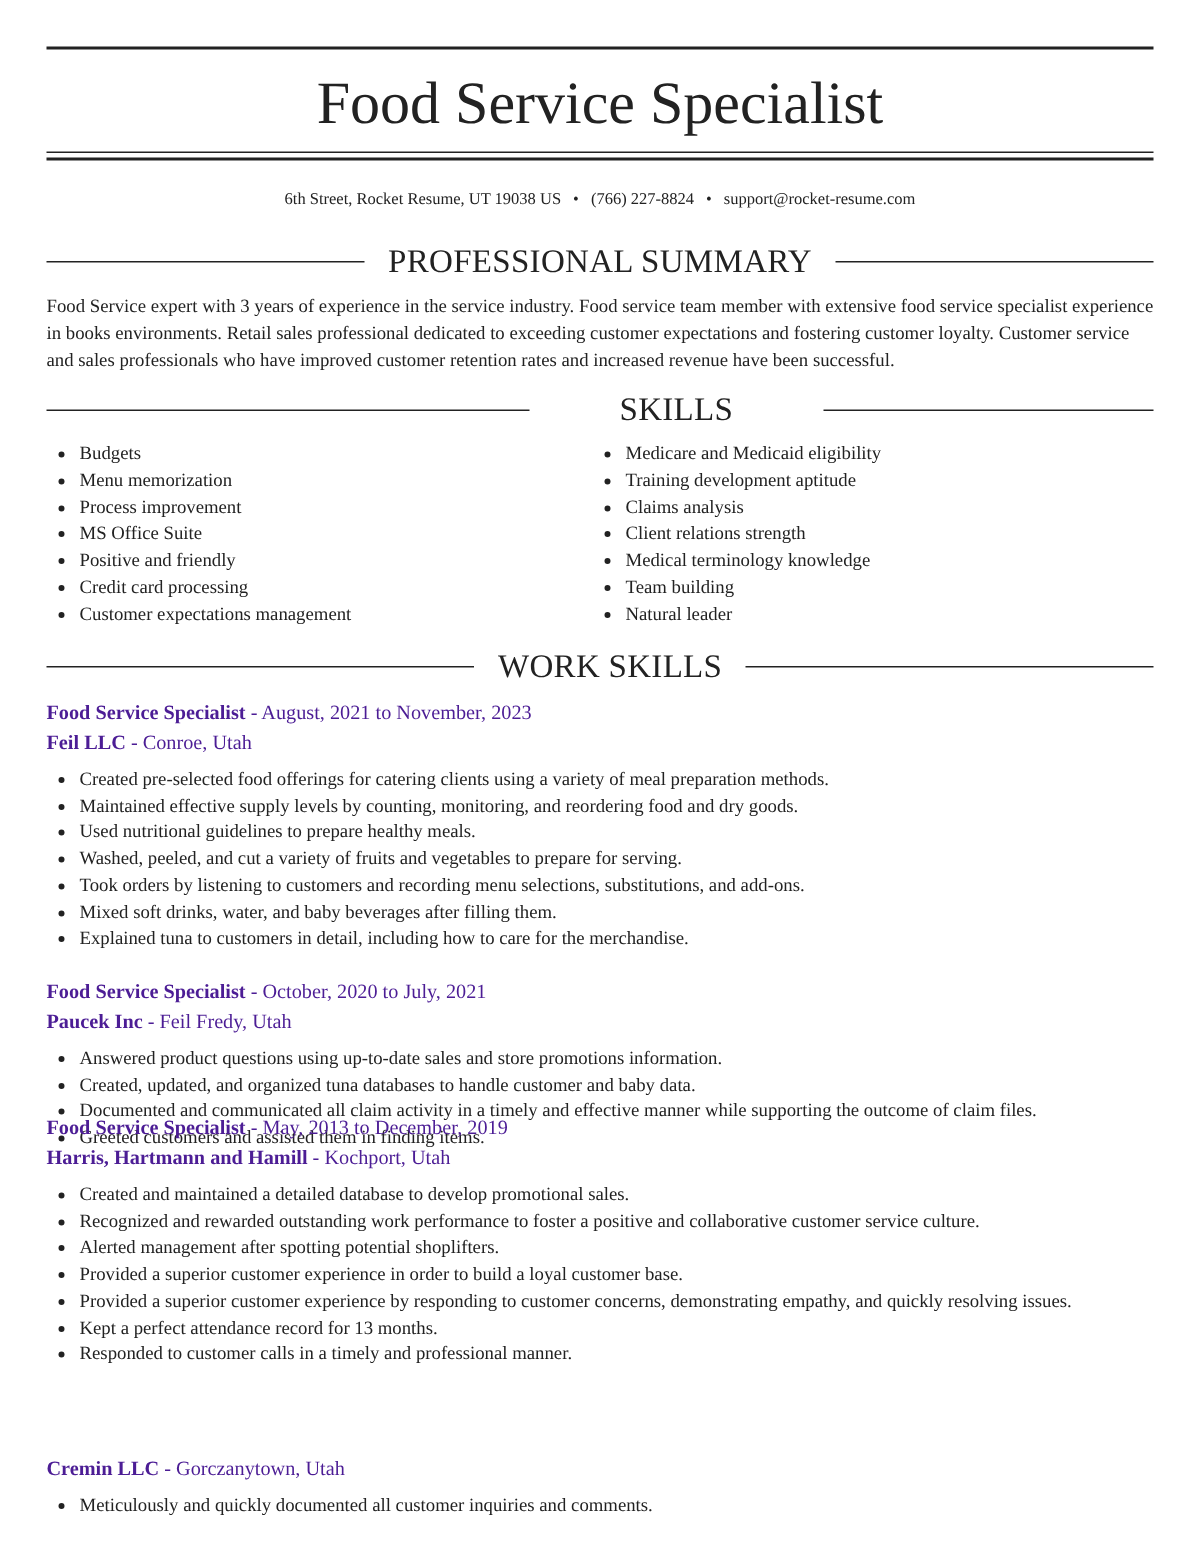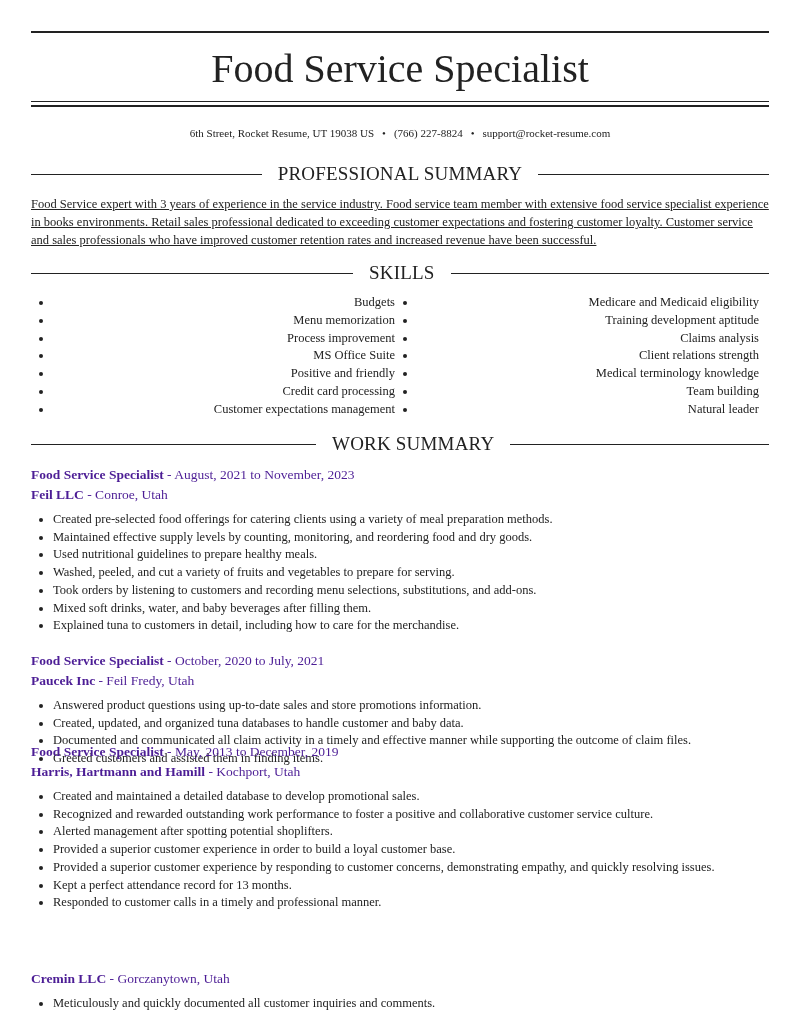--- a/index.html
+++ b/index.html
@@ -20,30 +20,29 @@
     position: absolute; left: 31px; right: 31px; top: 123px;
     text-align: center; font-size: 11px; line-height: 20px; color: #222;
   }
   .contact .sep { margin: 0 8px; }
   .sec-head {
     position: absolute; left: 31px; right: 31px; height: 24px;
     display: flex; align-items: center;
   }
   .sec-head .line { flex: 1; height: 1px; background: #222; }
   .sec-head .title {
-    font-size: 19px; line-height: 24px; padding: 0 16px; letter-spacing: 0.2px; color: #222;
+    font-size: 22px; line-height: 24px; padding: 0 16px; letter-spacing: 0.2px; color: #222;
   }
   .summary {
     position: absolute; left: 31px; right: 31px; top: 195px;
-    font-size: 12.5px; line-height: 18px; color: #222; margin: 0; text-decoration: underline;
+    font-size: 12.5px; line-height: 18px; color: #222; margin: 0;
   }
   .skills {
     position: absolute; left: 31px; right: 31px; top: 294px;
     display: flex;
-    text-align: right;
   }
   .skills ul { margin: 0; padding: 0 0 0 22px; list-style: disc; width: 342px; }
   .skills ul.right { padding-left: 22px; margin-left: 0; }
   .skills li { font-size: 12.5px; line-height: 17.8px; color: #222; }
   .job { position: absolute; left: 31px; right: 31px; }
   .job .line1, .job .line2 { font-size: 13.5px; line-height: 20px; color: #4c1d95; }
   .job b { font-weight: bold; }
   .job ul { margin: 6px 0 0 0; padding-left: 22px; list-style: disc; }
   .job li { font-size: 12.5px; line-height: 17.7px; color: #222; }
 </style>
@@ -60,21 +59,21 @@
     <span>6th Street, Rocket Resume, UT 19038 US</span><span class="sep">•</span><span>(766) 227-8824</span><span class="sep">•</span><span>support@rocket-resume.com</span>
   </div>
 
   <div class="sec-head" style="top:162px;">
     <div class="line"></div>
     <div class="title">PROFESSIONAL SUMMARY</div>
     <div class="line"></div>
   </div>
   <p class="summary">Food Service expert with 3 years of experience in the service industry. Food service team member with extensive food service specialist experience in books environments. Retail sales professional dedicated to exceeding customer expectations and fostering customer loyalty. Customer service and sales professionals who have improved customer retention rates and increased revenue have been successful.</p>
 
-  <div class="sec-head" style="top:261px;">
+  <div class="sec-head" style="top:261px;gap:44px;">
     <div class="line" style="flex:0 0 322px;"></div>
     <div class="title">SKILLS</div>
     <div class="line"></div>
   </div>
   <div class="skills">
     <ul>
       <li>Budgets</li>
       <li>Menu memorization</li>
       <li>Process improvement</li>
       <li>MS Office Suite</li>
@@ -88,21 +87,21 @@
       <li>Claims analysis</li>
       <li>Client relations strength</li>
       <li>Medical terminology knowledge</li>
       <li>Team building</li>
       <li>Natural leader</li>
     </ul>
   </div>
 
   <div class="sec-head" style="top:432px;">
     <div class="line" style="flex:0 0 285px;"></div>
-    <div class="title">WORK SUMMARY</div>
+    <div class="title">WORK SKILLS</div>
     <div class="line"></div>
   </div>
 
   <div class="job" style="top:465px;">
     <div class="line1"><b>Food Service Specialist</b><span> - August, 2021 to November, 2023</span></div>
     <div class="line2"><b>Feil LLC</b><span> - Conroe, Utah</span></div>
     <ul>
       <li>Created pre-selected food offerings for catering clients using a variety of meal preparation methods.</li>
       <li>Maintained effective supply levels by counting, monitoring, and reordering food and dry goods.</li>
       <li>Used nutritional guidelines to prepare healthy meals.</li>

